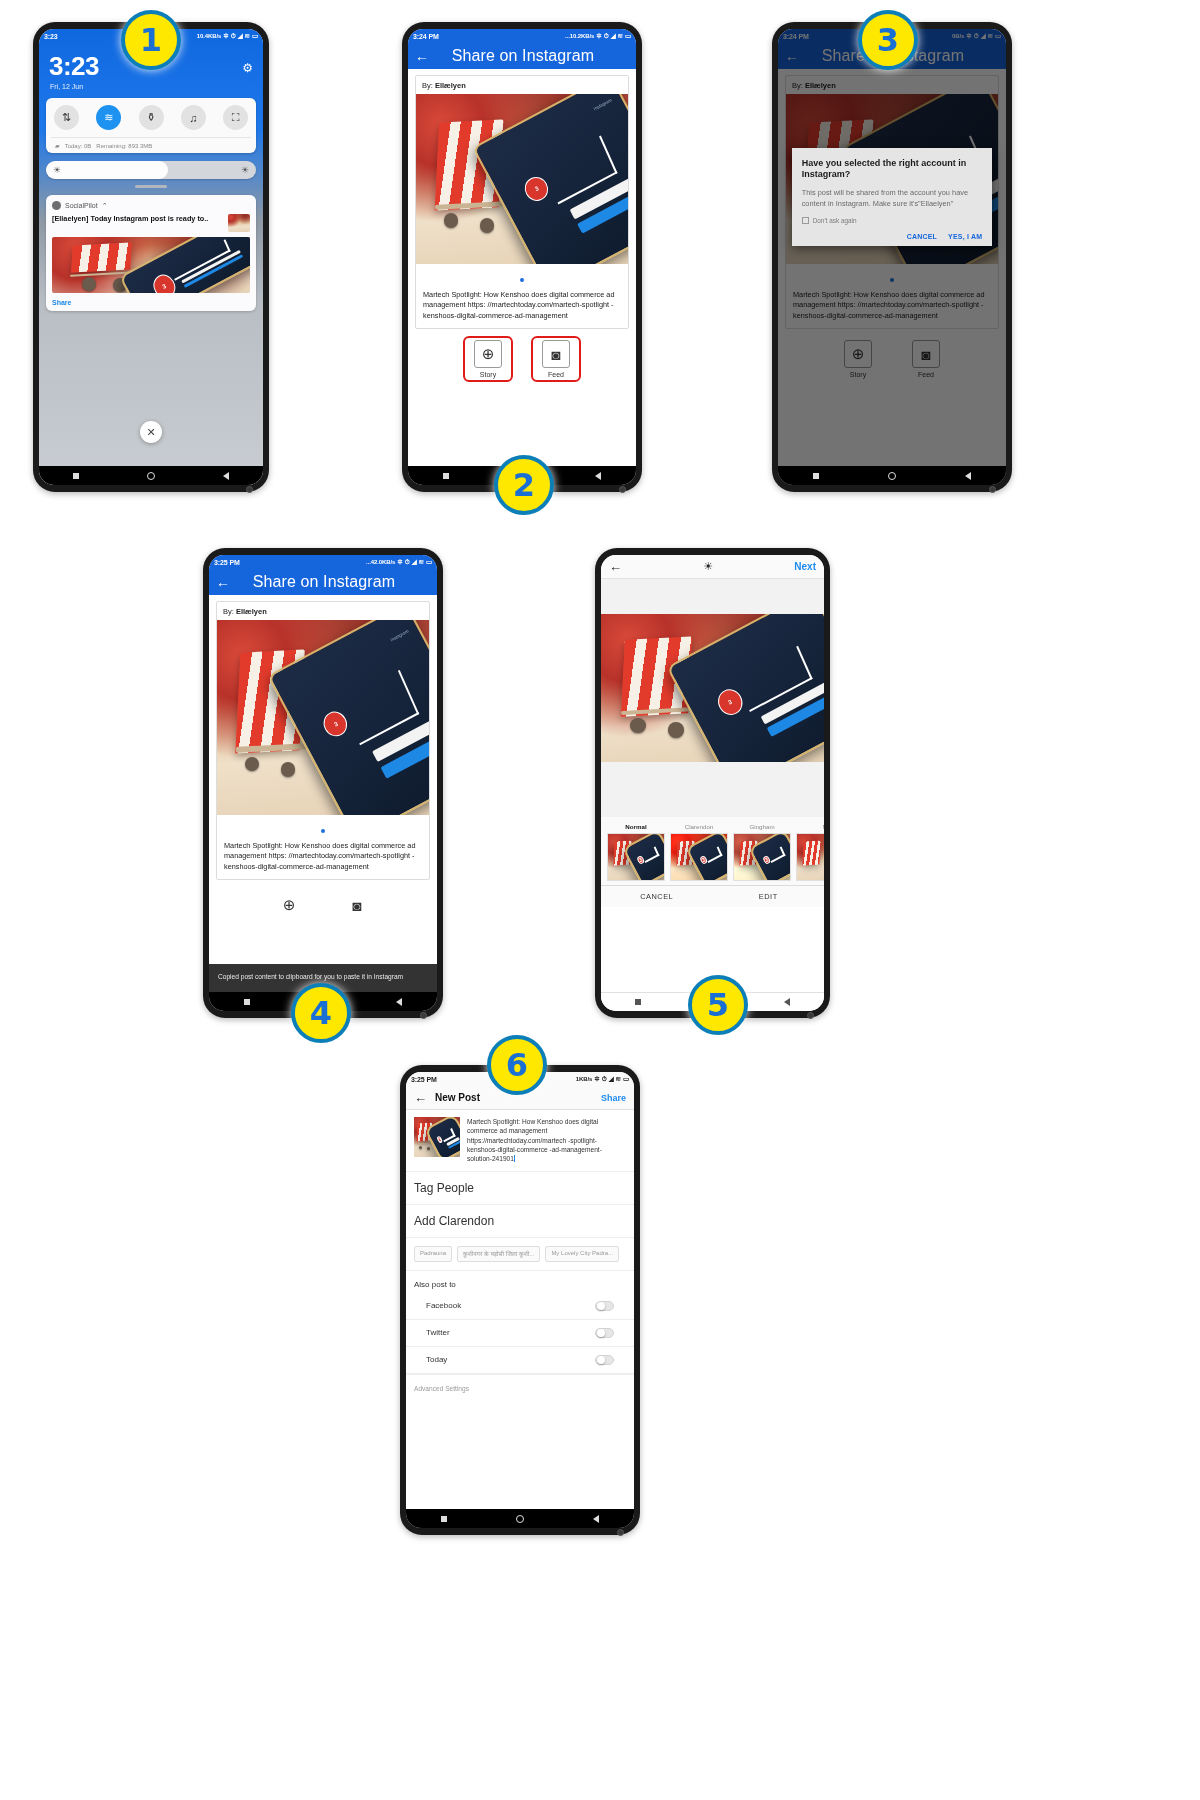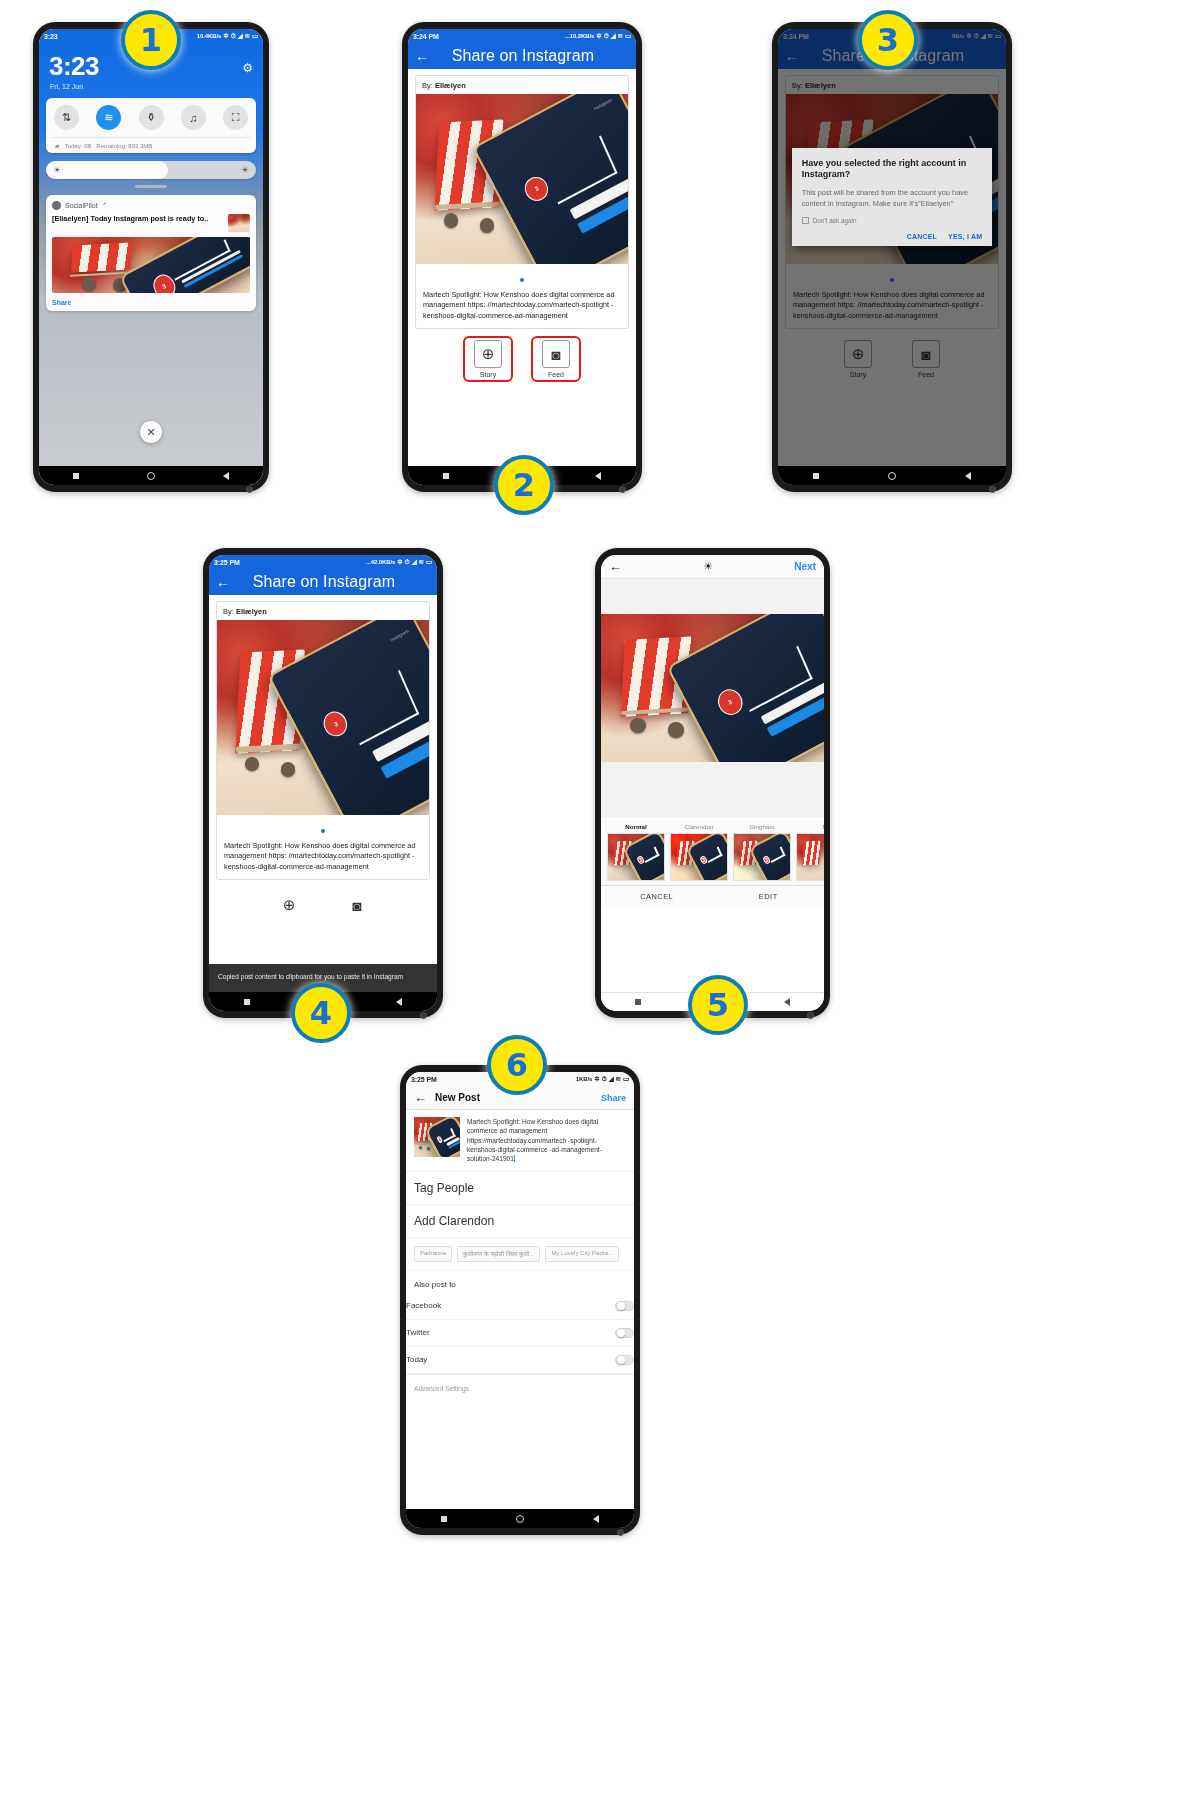--- a/index.html
+++ b/index.html
@@ -273,21 +273,21 @@
   }
   .np-chips { display: flex; gap: 5px; padding: 8px 8px; border-bottom: 1px solid #eee; overflow: hidden; }
   .np-chip {
     flex: 0 0 auto; border: 1px solid #dedede; border-radius: 2px;
     padding: 3px 5px; font-size: 6px; color: #9a9a9a; background: #fafafa;
     white-space: nowrap; max-width: 90px; overflow: hidden; text-overflow: ellipsis;
   }
   .np-section { padding: 9px 8px 4px 8px; font-size: 8px; color: #333; }
   .np-toggle-row {
     display: flex; align-items: center; justify-content: space-between;
-    padding: 8px 0; border-bottom: 1px solid #eee; font-size: 8px; color: #333;
+    padding: 8px 20px; border-bottom: 1px solid #eee; font-size: 8px; color: #333;
   }
   .toggle {
     width: 19px; height: 10px; border-radius: 6px;
     background: #e6e6e6; border: 1px solid #d4d4d4; position: relative;
   }
   .toggle .knob {
     position: absolute; left: 1px; top: 0.5px;
     width: 8px; height: 8px; border-radius: 50%;
     background: #fff; box-shadow: 0 1px 2px rgba(0,0,0,.3);
   }

